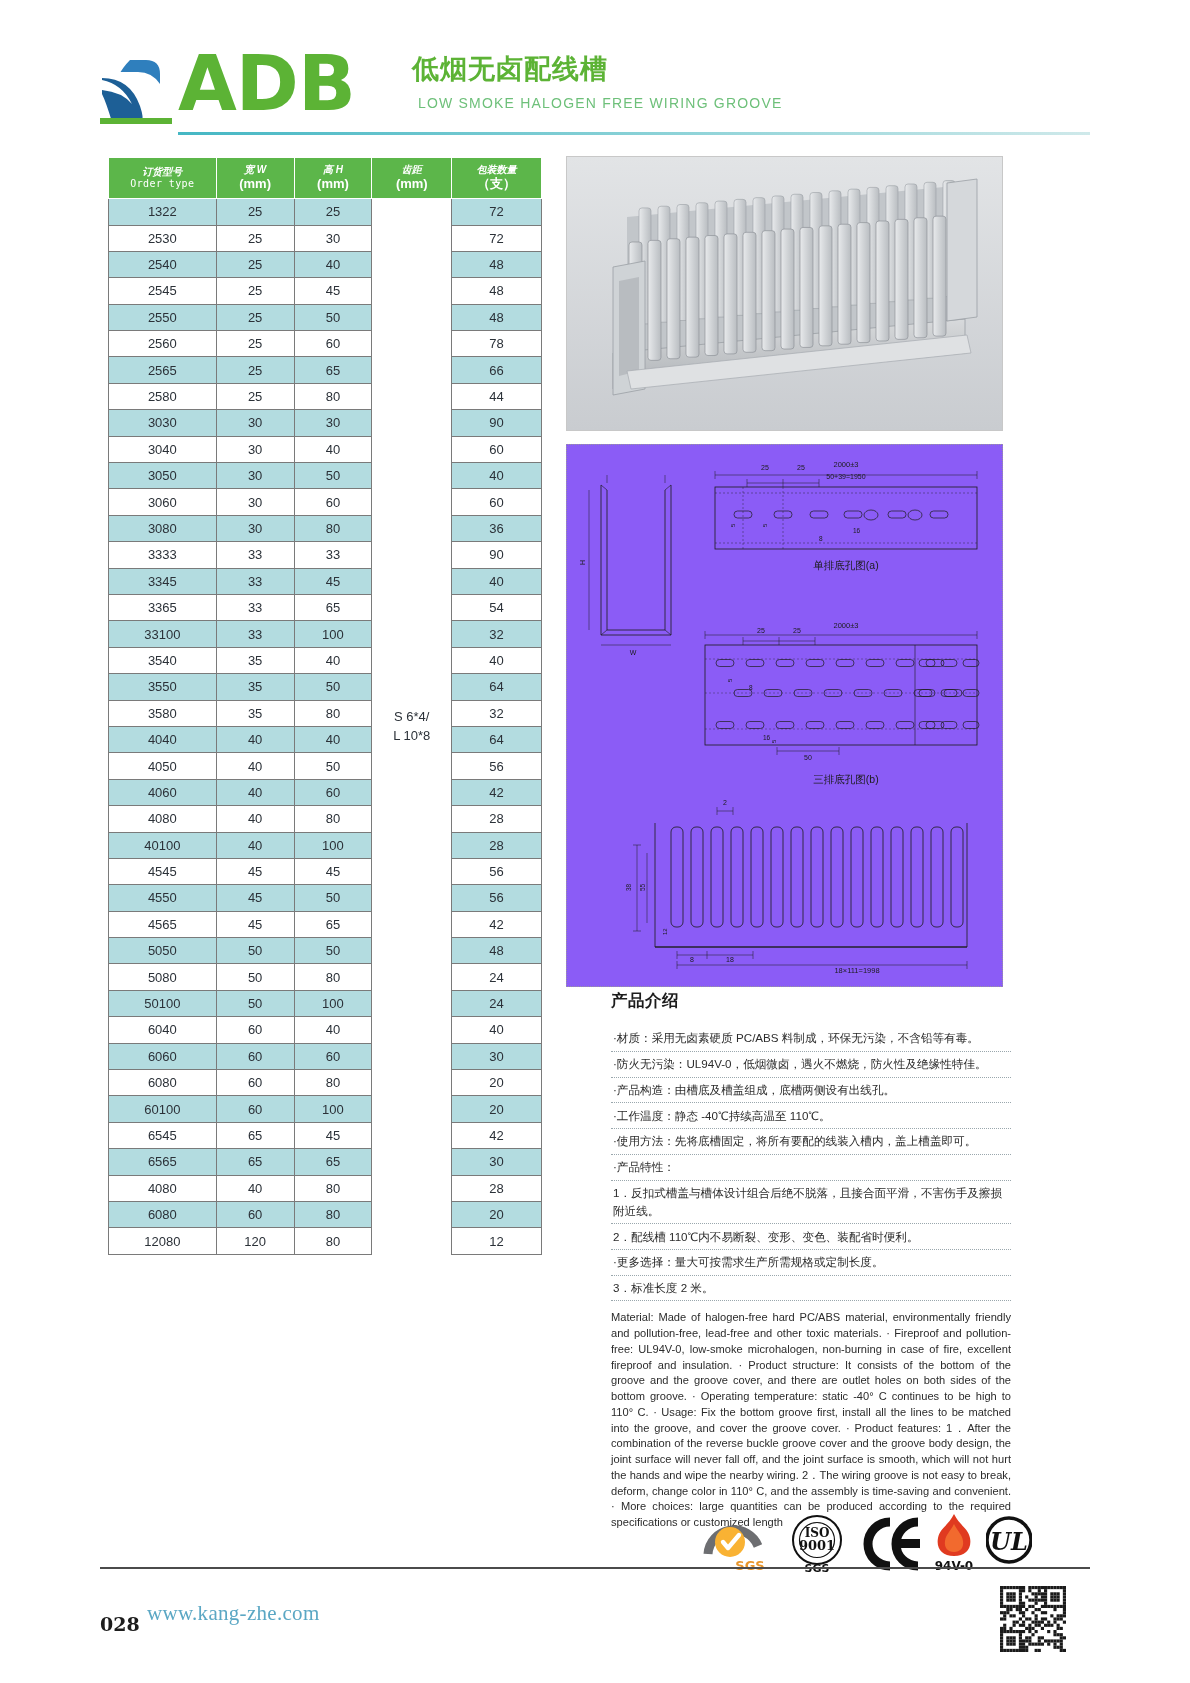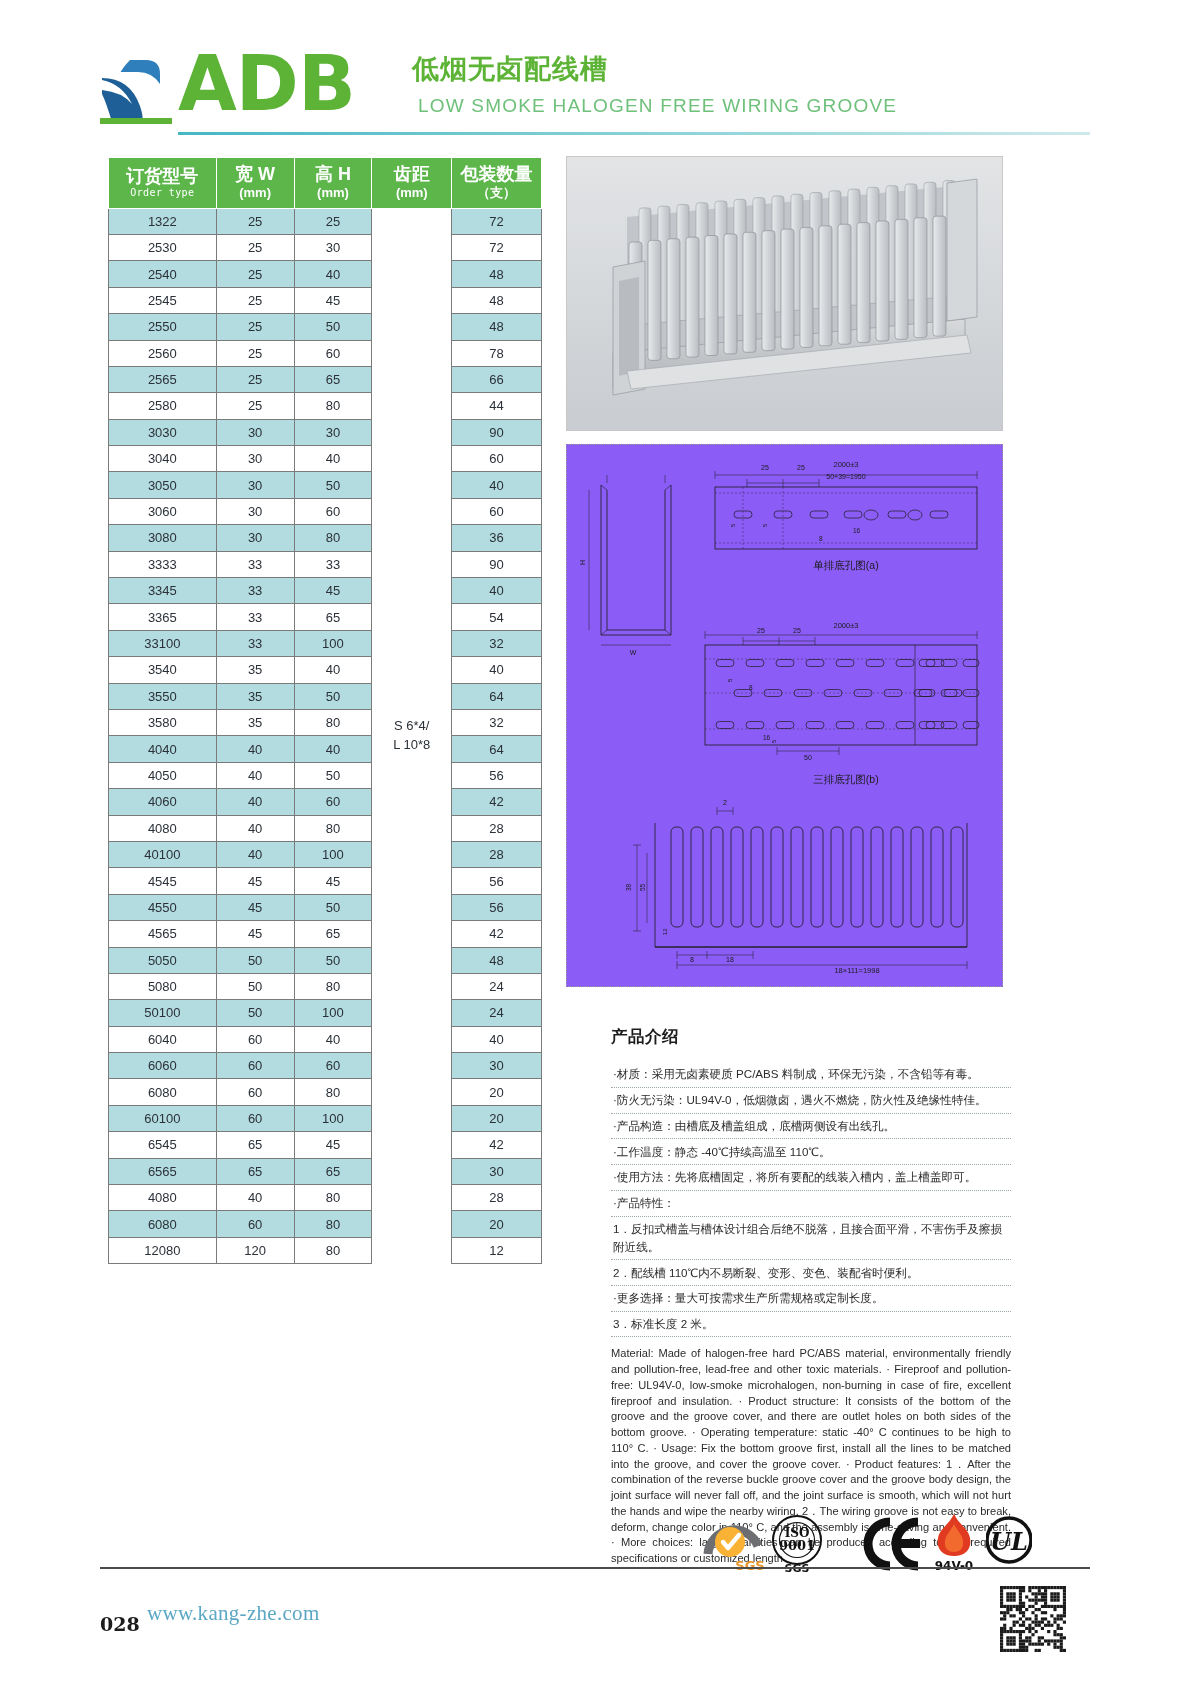--- a/index.html
+++ b/index.html
@@ -21,21 +21,21 @@
     font-size: 76px; font-weight: 700; letter-spacing: -1px;
     color: #5cb335; line-height: 1;
   }
   .brand-cn {
     position: absolute; left: 312px; top: 4px;
     font-size: 27px; font-weight: 700; letter-spacing: 1px;
     color: #5cb335; line-height: 1;
   }
   .brand-en {
     position: absolute; left: 318px; top: 44px;
-    font-size: 19px; letter-spacing: 1.2px;
+    font-size: 14px; letter-spacing: 1.2px;
     color: #6ec07a; line-height: 1;
   }
   .header-rule {
     position: absolute; left: 78px; top: 80px; width: 912px; height: 3px;
     background: linear-gradient(to right, #45b7c4 0%, #8ed3d8 55%, #cfe9ea 100%);
   }
 
   
   .spec-table {
     position: absolute; left: 108px; top: 157px;
@@ -45,21 +45,21 @@
   }
   .spec-table th {
     background: #5cb64a;
     color: #ffffff;
     border: 1px solid #ffffff;
     padding: 6px 2px 7px;
     line-height: 1.18;
     font-weight: 700;
     vertical-align: middle;
   }
-  .spec-table th .cn { display: block; font-size: 18px; }
+  .spec-table th .cn { display: block; font-size: 10px; font-style: italic; }
   .spec-table th .en { display: block; font-size: 10px; font-family: "DejaVu Sans Mono", monospace; font-weight: 400; letter-spacing: .4px; }
   .spec-table th .un { display: block; font-size: 13px; }
   .spec-table td {
     border: 1px solid #7a7a7a;
     text-align: center;
     height: 26.4px;
     color: #2b3138;
     font-size: 13px;
   }
   .spec-table tbody tr.alt td { background: #b3dce0; }
@@ -86,21 +86,21 @@
     border: 1px solid #c8c8c8; background: #d6d8da; overflow: hidden;
   }
 
   
   .drawings {
     position: absolute; left: 566px; top: 444px; width: 437px; height: 543px;
     border: 1px dotted #9a9a9a; background: #8b5cf6;
   }
 
   
-  .desc { position: absolute; left: 611px; top: 1026px; width: 400px; }
+  .desc { position: absolute; left: 611px; top: 990px; width: 400px; }
   .desc h2 {
     font-size: 16.5px; font-weight: 700; color: #1c1c1c;
     letter-spacing: .5px; margin-bottom: 14px;
   }
   .desc-line {
     font-size: 11.6px; color: #2b2b2b; line-height: 1.55;
     padding: 3.4px 0 3.4px 2px;
     border-bottom: 1px dotted #9aa7ad;
   }
   .desc-en {
@@ -108,21 +108,21 @@
     font-size: 11.1px; color: #2b2b2b; line-height: 1.42;
     text-align: justify;
   }
 
   
   .certs {
     position: absolute; left: 700px; top: 1512px; width: 320px; height: 70px;
   }
   .cert { position: absolute; top: 0; }
   .cert-sgs-a { left: 0; width: 72px; }
-  .cert-iso   { left: 64px; width: 70px; text-align: center; }
+  .cert-iso   { left: 84px; width: 70px; text-align: center; }
   .cert-ce    { left: 160px; width: 62px; }
   .cert-fire  { left: 228px; width: 52px; }
   .cert-ul    { left: 286px; width: 46px; }
 
   
   .footer-rule {
     position: absolute; left: 100px; top: 1567px; width: 990px; height: 2px;
     background: #4b4b4b;
   }
   .page-num {

